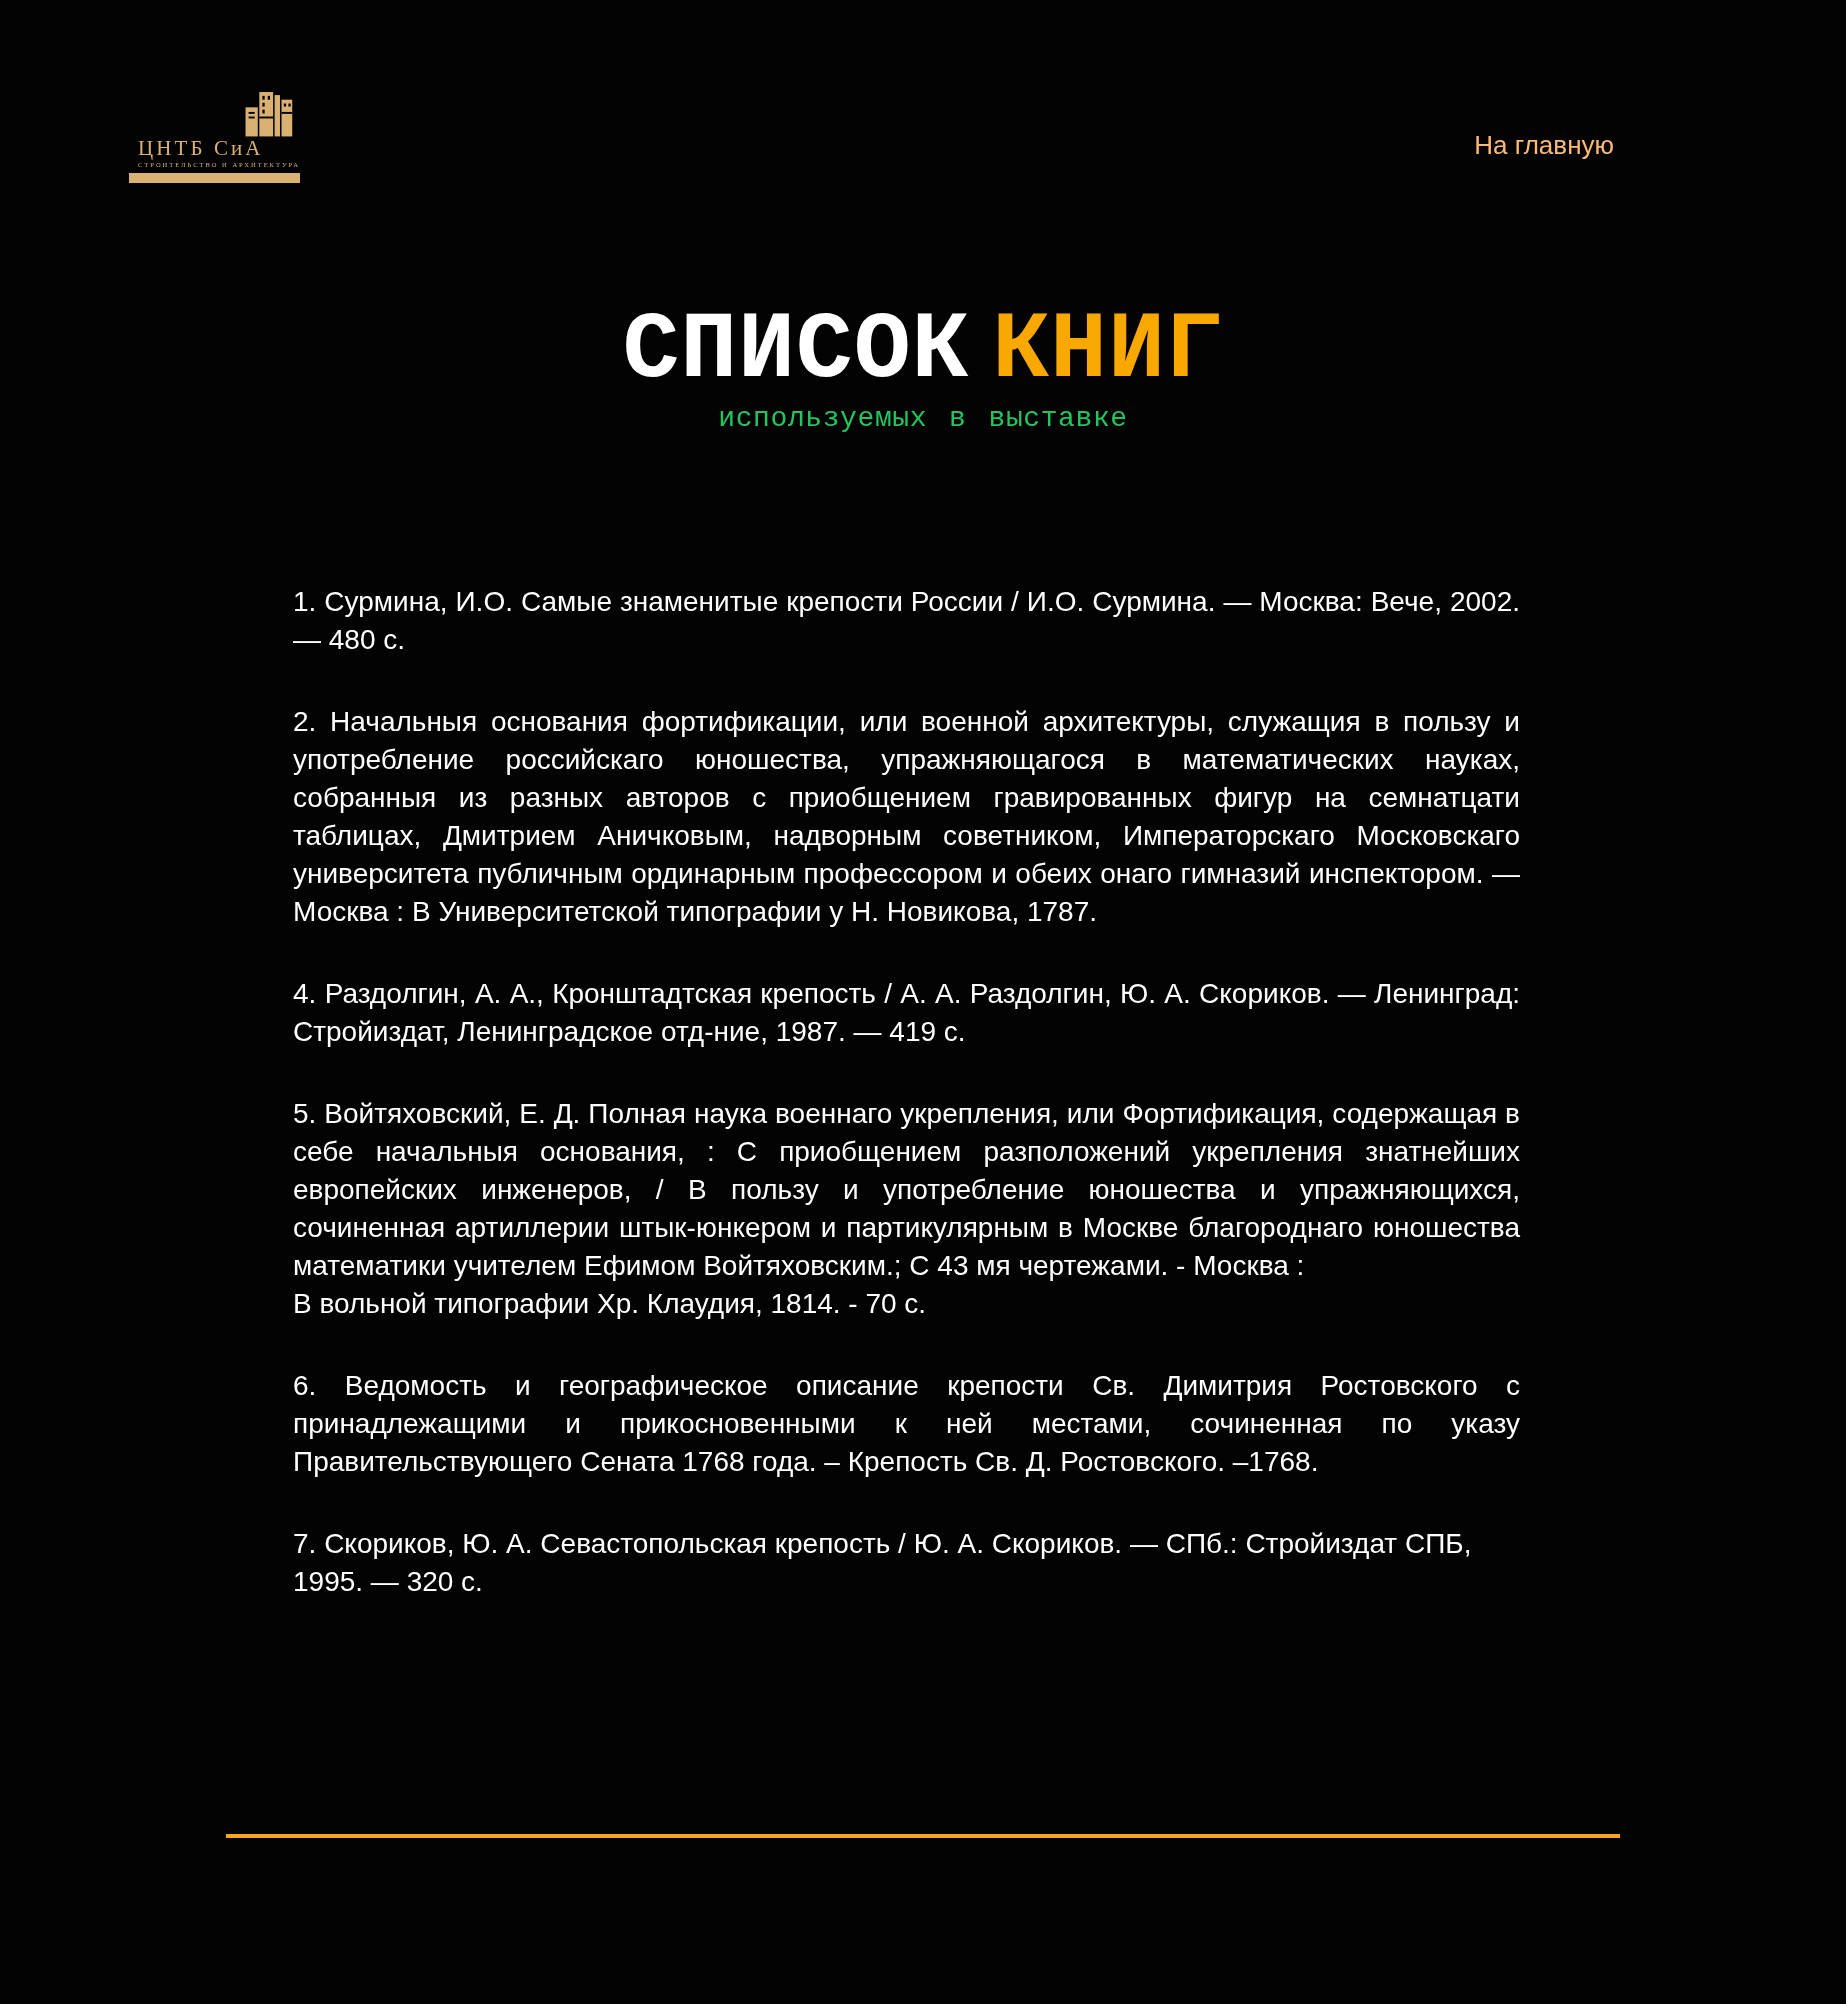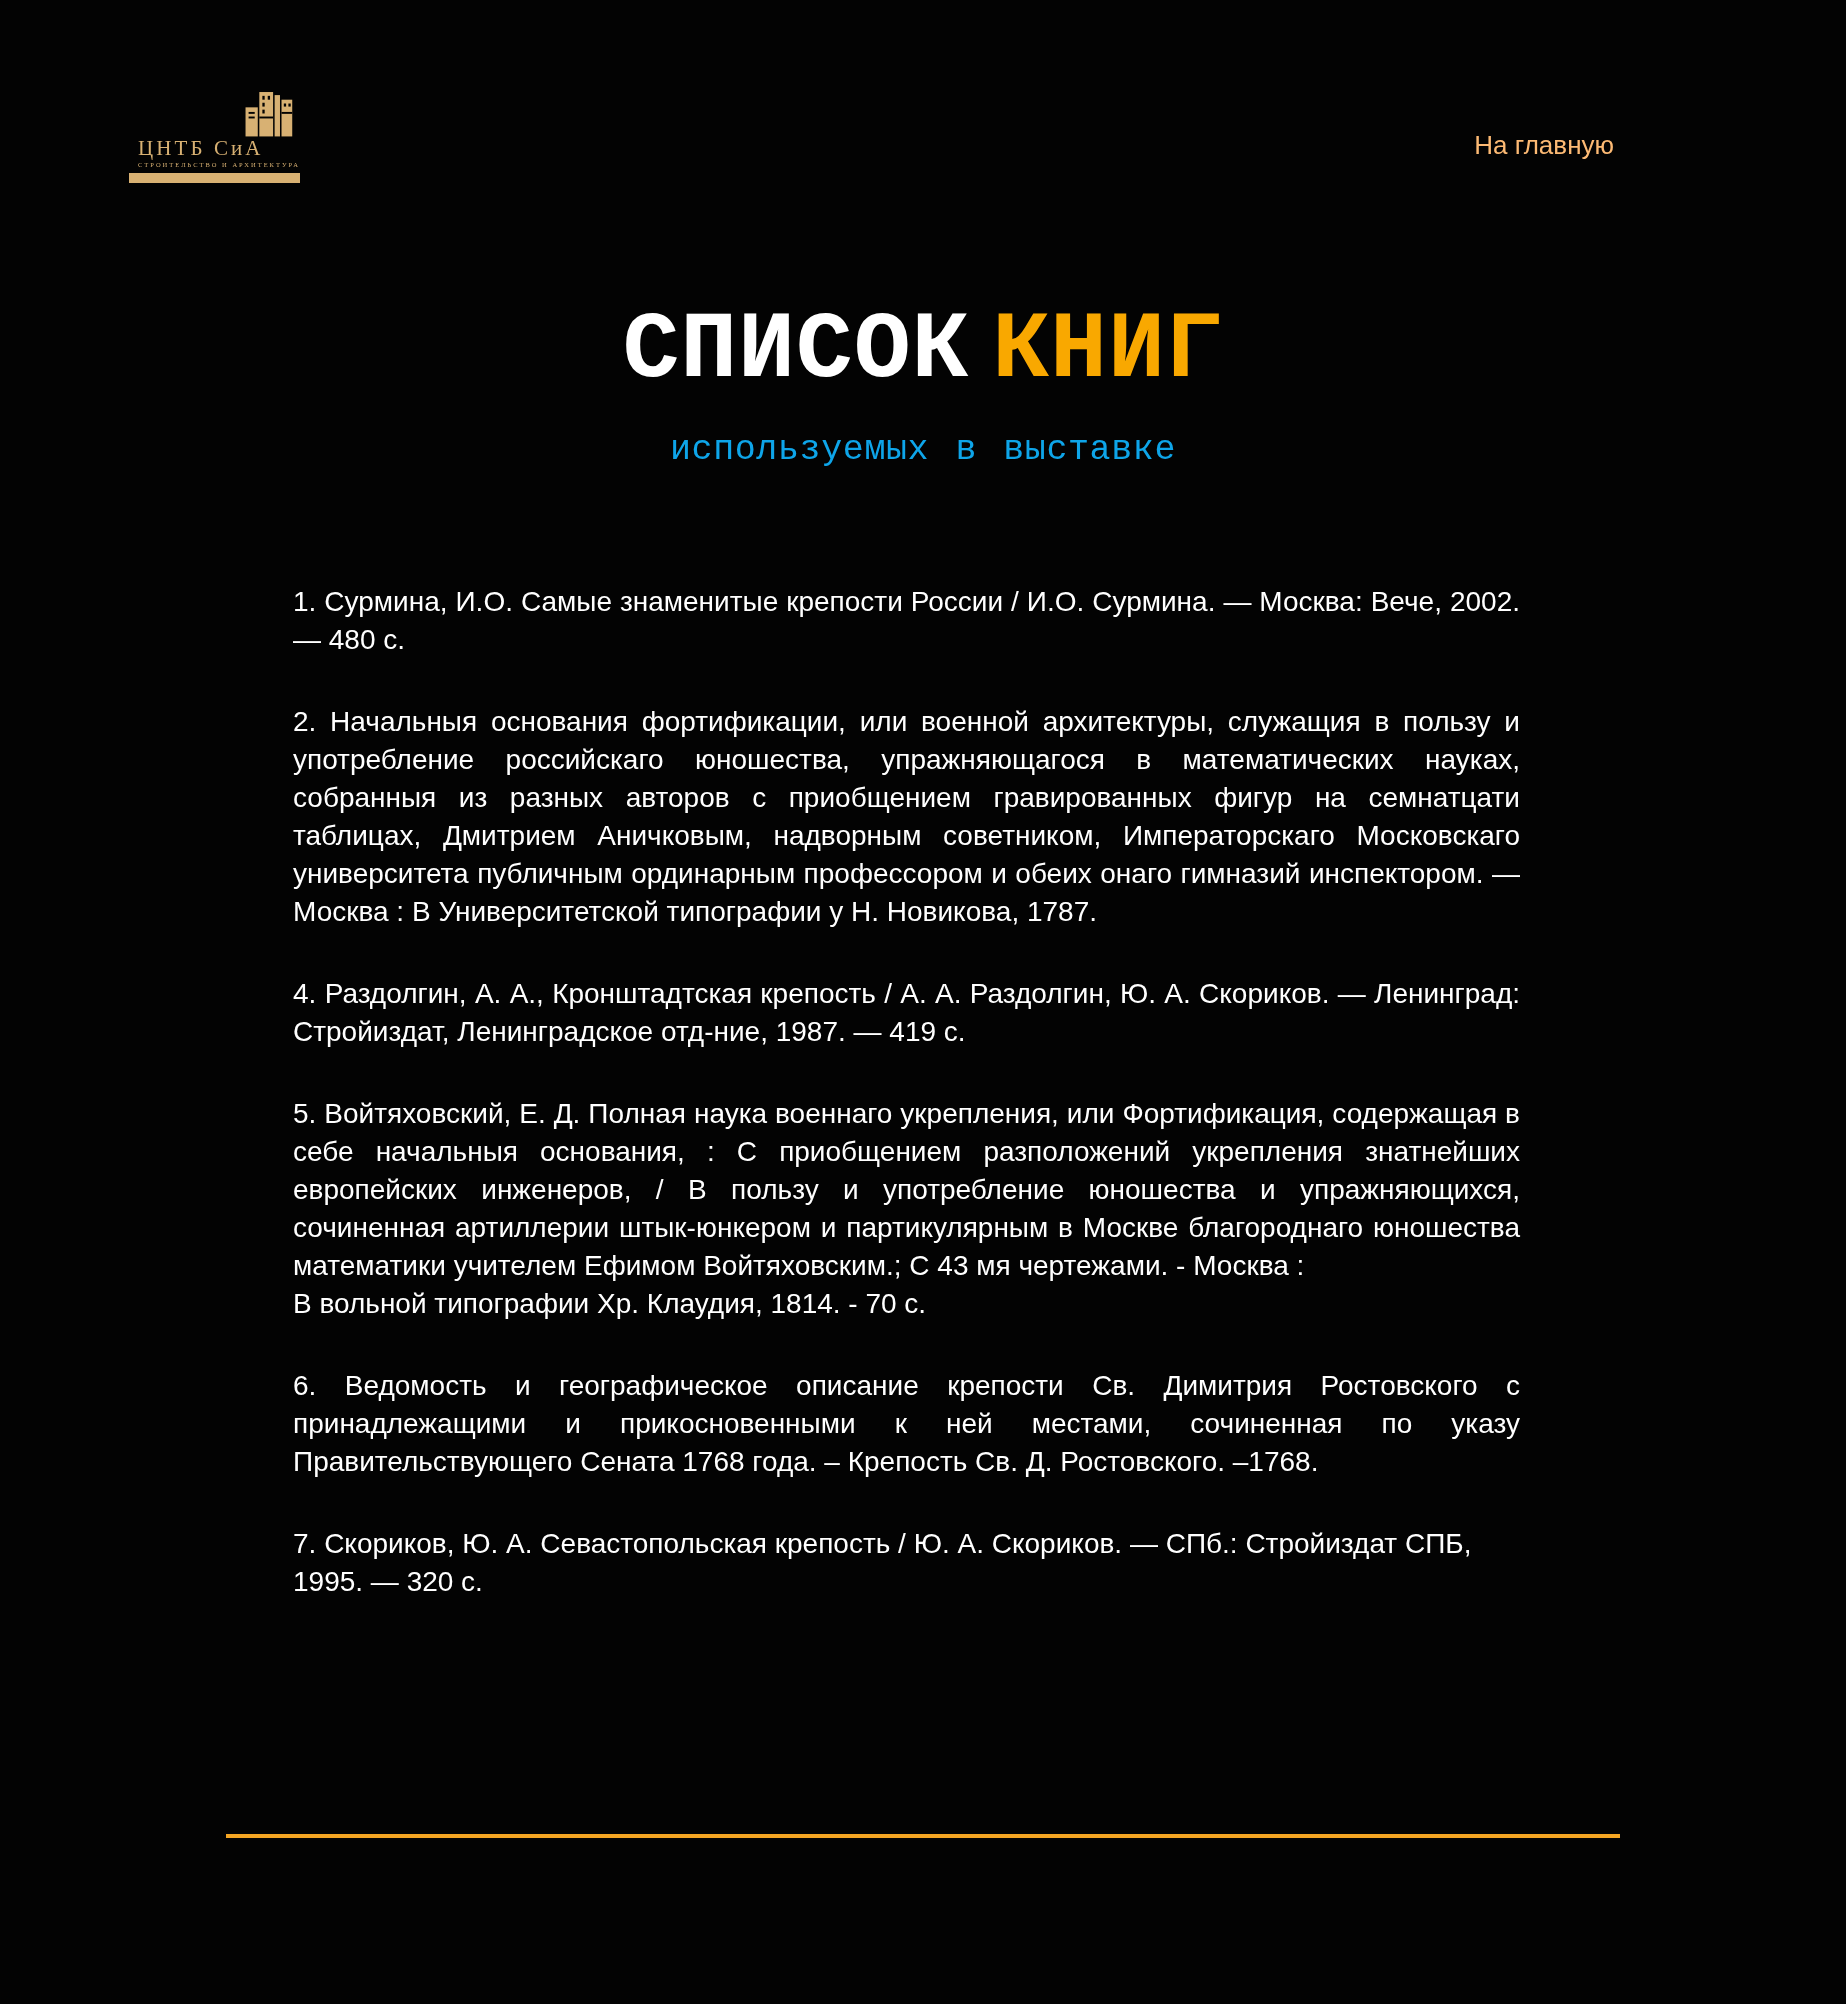--- a/index.html
+++ b/index.html
@@ -75,25 +75,25 @@
     margin: 0;
     font-size: 95px;
     font-weight: 600;
     letter-spacing: 0.8px;
     line-height: 1.04;
     color: #ffffff;
     white-space: nowrap;
   }
   .hero-title .accent { color: #f9a800; margin-left: 23px; }
   .hero-subtitle {
-    margin-top: 29px;
-    font-size: 35px;
+    margin-top: 2px;
+    font-size: 28px;
     letter-spacing: 0.6px;
     word-spacing: 4.6px;
-    color: #0ea5e9;
+    color: #22c55e;
   }
 
   
   .book-list {
     position: absolute;
     left: 293px;
     top: 583px;
     width: 1227px;
   }
   .book-item {

